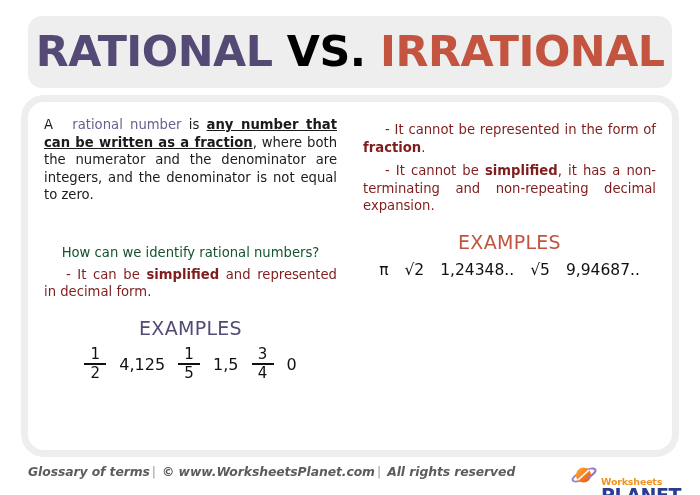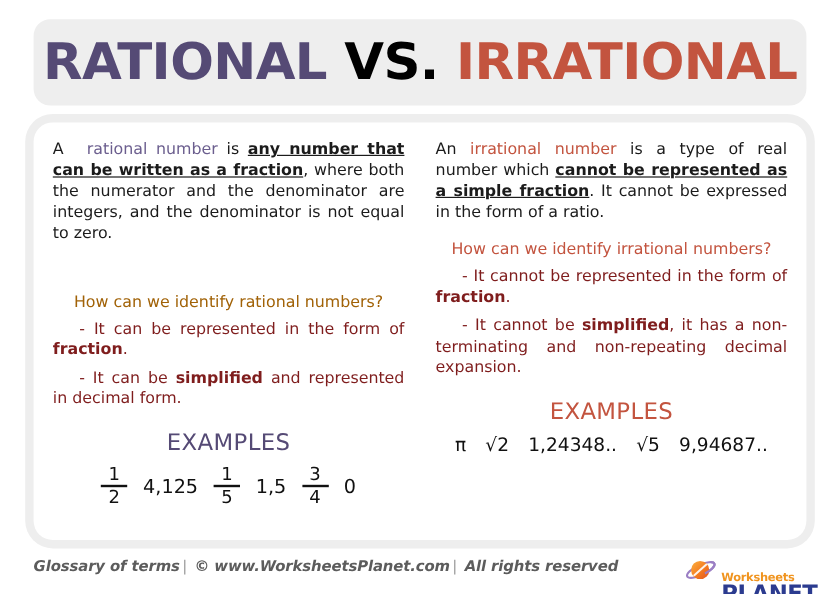--- a/index.html
+++ b/index.html
@@ -85,21 +85,21 @@
   .u { text-decoration: underline; font-weight: bold; }
   .b { font-weight: bold; }
 
   .question {
     margin: 14px 0 0 0;
     font-size: 13.2px;
     line-height: 17px;
     text-align: center;
     font-weight: normal;
   }
-  .question.left  { color: #a16207; margin-top: 40px; }
+  .question.left  { color: #14532d; margin-top: 40px; }
   .question.right { color: #c3543f; }
 
   .bullets {
     margin: 5px 0 0 0;
     font-size: 13.2px;
     line-height: 17.5px;
     color: #7f1d1d;
     text-align: justify;
   }
   .bullets p { margin: 0 0 6px 0; text-indent: 22px; }
@@ -213,21 +213,20 @@
 
   <div class="card">
 
     <div class="col col-left">
 
       <p class="para first-left"><span>A</span> <span class="kw-rational">rational number</span> <span>is</span> <span class="u">any number that can be written as a fraction</span><span>, where both the numerator and the denominator are integers, and the denominator is not equal to zero.</span></p>
 
       <p class="question left">How can we identify rational numbers?</p>
 
       <div class="bullets">
-        <p><span>- It can be represented in the form of </span><span class="b">fraction</span><span>.</span></p>
         <p><span>- It can be </span><span class="b">simplified</span><span> and represented in decimal form.</span></p>
       </div>
 
       <div class="examples-head left">EXAMPLES</div>
 
       <div class="examples-row">
         <span class="frac">
           <span class="num">1</span>
           <span class="bar"></span>
           <span class="den">2</span>
@@ -243,23 +242,21 @@
           <span class="num">3</span>
           <span class="bar"></span>
           <span class="den">4</span>
         </span>
         <span class="plain">0</span>
       </div>
     </div>
 
     <div class="col col-right">
 
-      <p class="para"><span>An</span> <span class="kw-irrational">irrational number</span> <span>is a type of real number which</span> <span class="u">cannot be represented as a simple fraction</span><span>. It cannot be expressed in the form of a ratio.</span></p>
-
-      <p class="question right">How can we identify irrational numbers?</p>
+
 
       <div class="bullets">
         <p><span>- It cannot be represented in the form of </span><span class="b">fraction</span><span>.</span></p>
         <p><span>- It cannot be </span><span class="b">simplified</span><span>, it has a non-terminating and non-repeating decimal expansion.</span></p>
       </div>
 
       <div class="examples-head right">EXAMPLES</div>
 
       <div class="examples-row right">
         <span class="plain">π</span>

